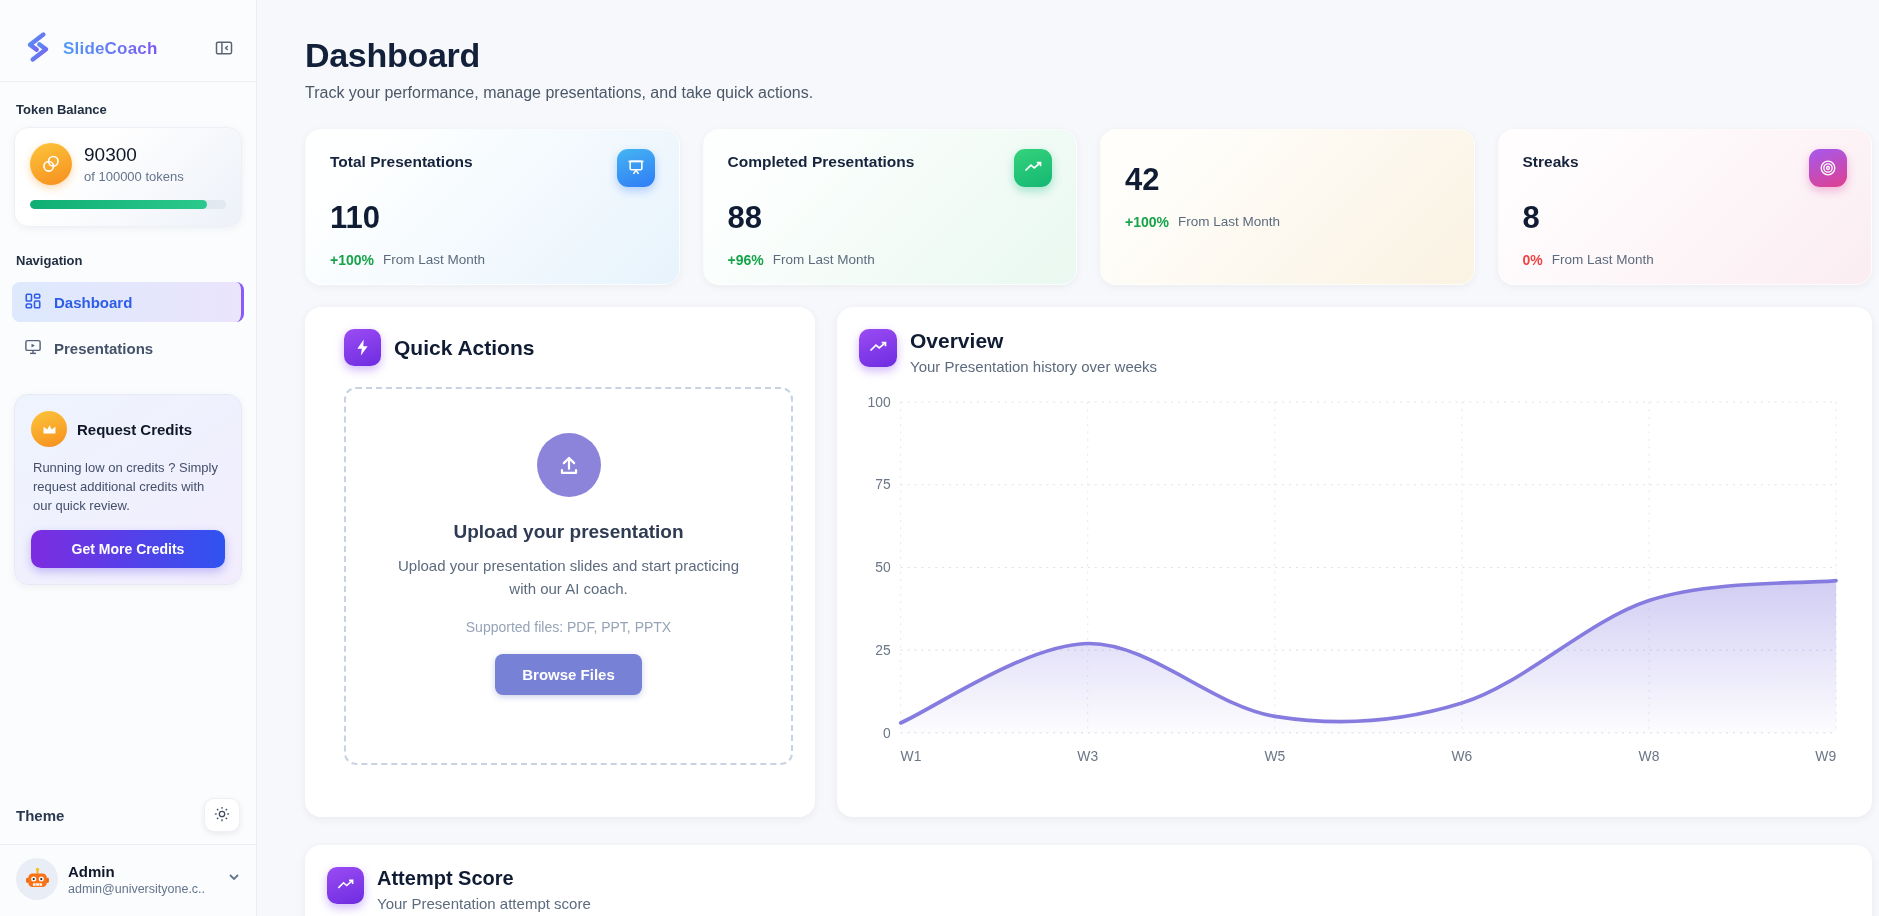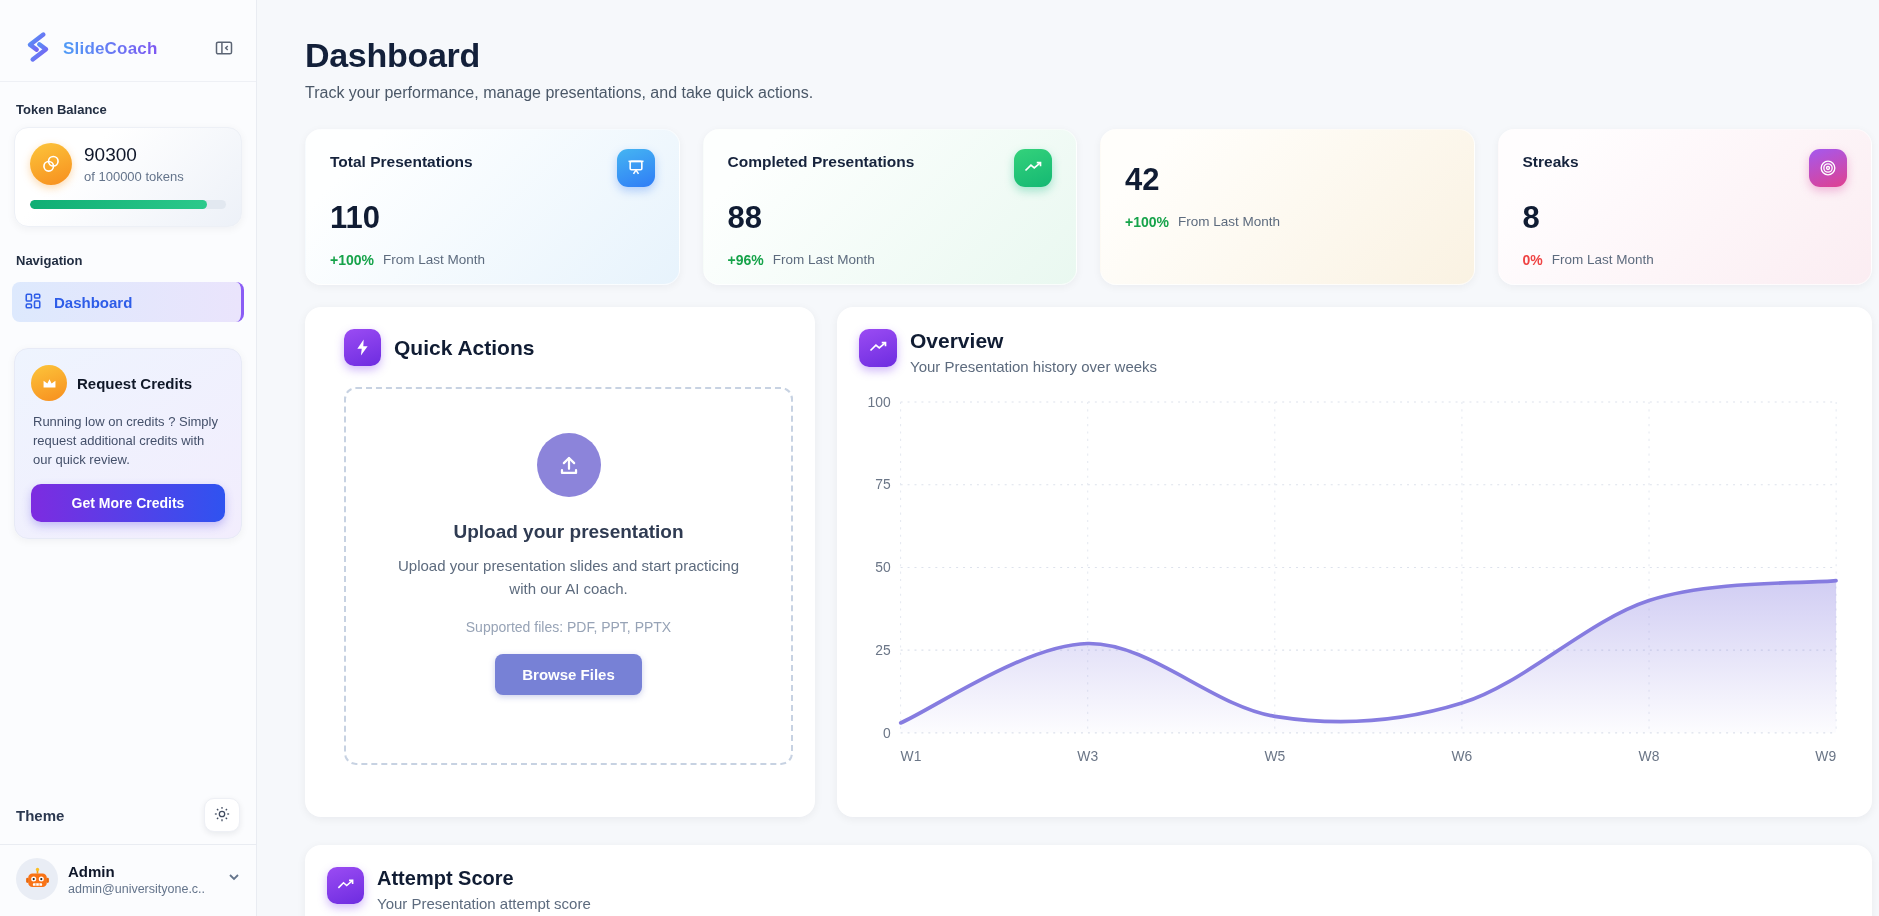--- a/index.html
+++ b/index.html
@@ -140,20 +140,31 @@
       <span>
         <svg width="18" height="18" viewBox="0 0 24 24" fill="none" stroke="#2e5de8" stroke-width="2.1">
           <rect x="3" y="3" width="7" height="9" rx="1.5"></rect>
           <rect x="14" y="3" width="7" height="5" rx="1.5"></rect>
           <rect x="14" y="12" width="7" height="9" rx="1.5"></rect>
           <rect x="3" y="16" width="7" height="5" rx="1.5"></rect>
         </svg>
       </span>
       <span>Dashboard</span>
     </div>
+    <div class="nav-item">
+      <span>
+        <svg width="18" height="18" viewBox="0 0 24 24" fill="none" stroke="#56617a" stroke-width="1.9">
+          <rect x="2.5" y="3.5" width="19" height="13" rx="2"></rect>
+          <path d="M10 7.5 L14.5 10 L10 12.5 Z" fill="#56617a" stroke="none"></path>
+          <line x1="12" y1="16.5" x2="12" y2="20"></line>
+          <line x1="8" y1="20.5" x2="16" y2="20.5"></line>
+        </svg>
+      </span>
+      <span>Presentations</span>
+    </div>
   </nav>
 
   <div class="rc-card">
     <div class="rc-head">
       <div class="crown-badge">
         <svg width="19" height="19" viewBox="0 0 24 24">
           <path d="M4.5 17 L4.5 8.5 L9.3 12 L12 6.5 L14.7 12 L19.5 8.5 L19.5 17 Z" fill="#fff"></path>
         </svg>
       </div>
       <div class="rc-title">Request Credits</div>

